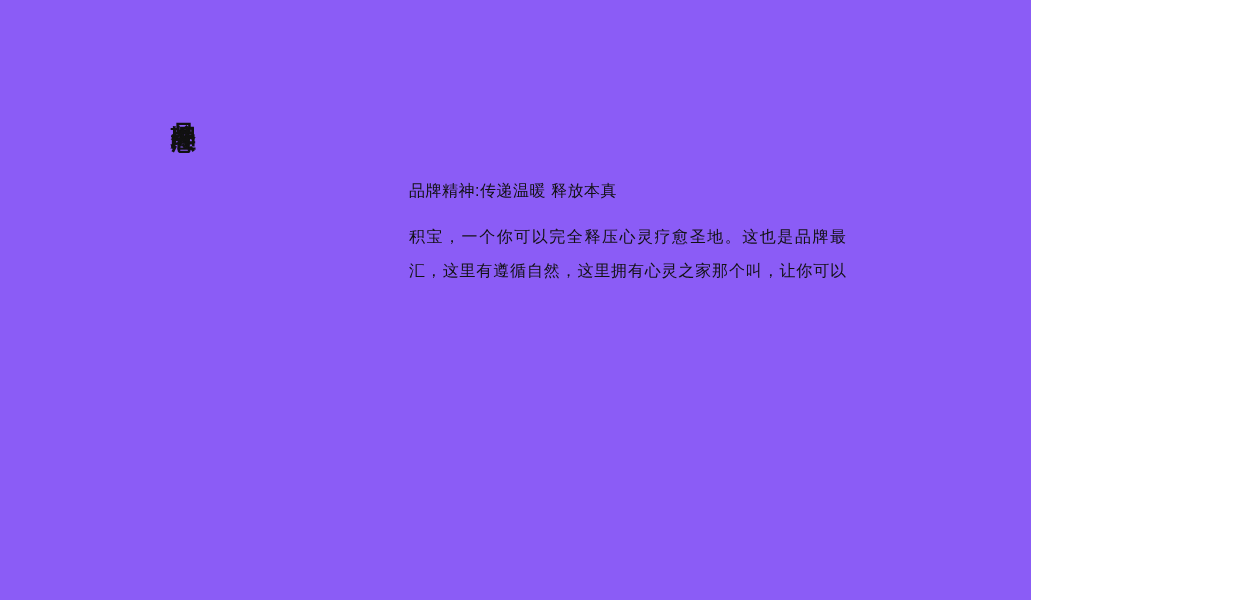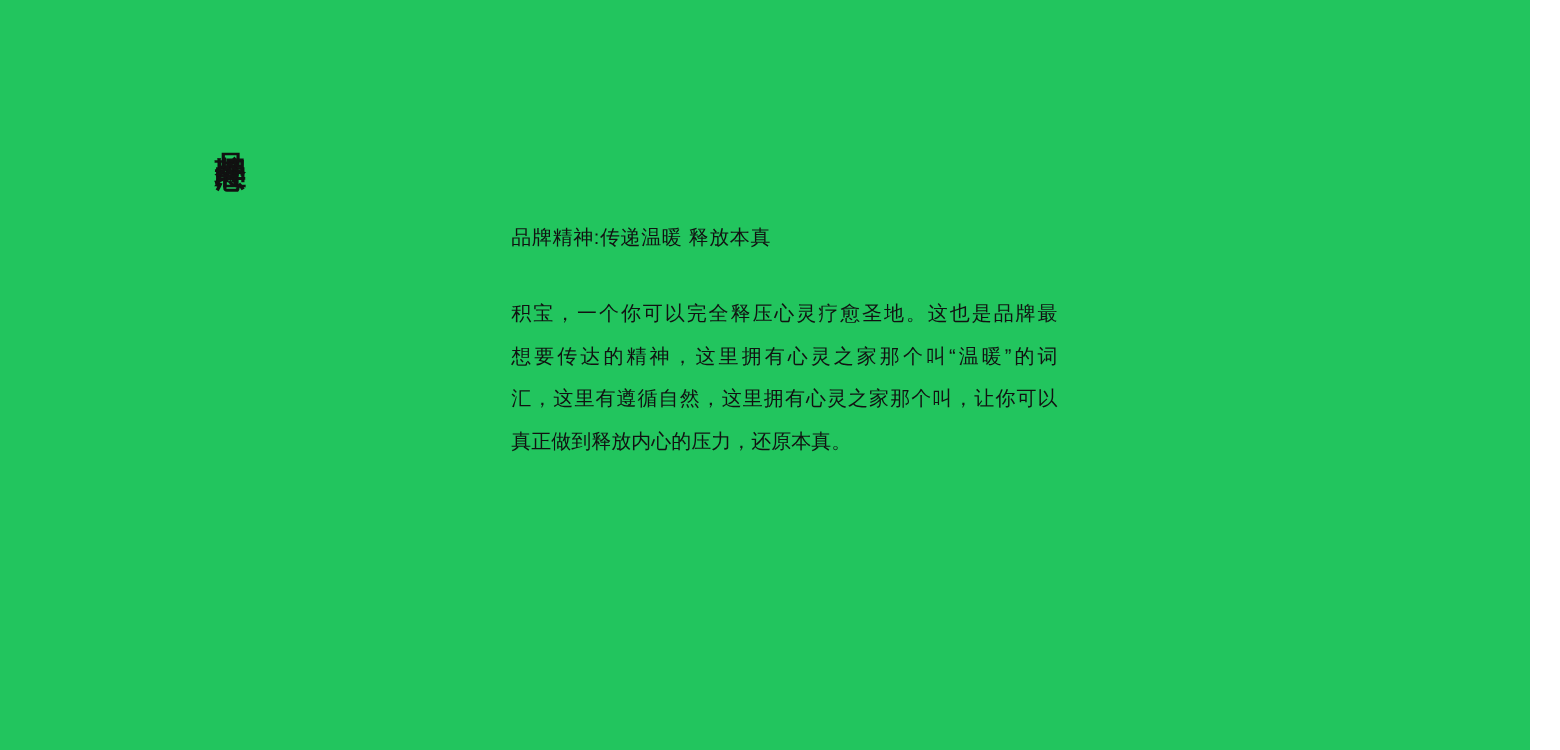--- a/index.html
+++ b/index.html
@@ -2,23 +2,23 @@
 <html><head>
 <meta charset="utf-8">
 <style>
   html, body {
     margin: 0;
     padding: 0;
     background: #ffffff;
   }
   .page {
     position: relative;
-    width: 1224px;
+    width: 1031px;
     height: 600px;
-    background: #22c55e;
+    background: #8b5cf6;
     overflow: hidden;
     font-family: "Liberation Sans", sans-serif;
     color: #111111;
   }
   .vertical-title {
     position: absolute;
     left: 168px;
     top: 102px;
     writing-mode: vertical-rl;
     text-orientation: upright;
@@ -36,21 +36,21 @@
   }
   .section-heading {
     font-size: 16px;
     font-weight: 400;
     letter-spacing: 0.5px;
     line-height: 20px;
     color: #111111;
     white-space: nowrap;
   }
   .brand-paragraph {
-    margin-top: 34px; 
+    margin-top: 19px; 
     width: 437px;
     font-size: 16px;
     line-height: 34px;
     color: #111111;
   }
   .para-line {
     text-align: justify;
     text-align-last: justify;
     white-space: nowrap;
   }
@@ -65,20 +65,18 @@
 <div class="page">
 
   <div class="vertical-title">品牌理念</div>
 
   <div class="content-block">
 
     <div class="section-heading">品牌精神:传递温暖 释放本真</div>
 
     <div class="brand-paragraph">
       <div class="para-line">积宝，一个你可以完全释压心灵疗愈圣地。这也是品牌最</div>
-      <div class="para-line">想要传达的精神，这里拥有心灵之家那个叫“温暖”的词</div>
       <div class="para-line">汇，这里有遵循自然，这里拥有心灵之家那个叫，让你可以</div>
-      <div class="para-line last">真正做到释放内心的压力，还原本真。</div>
     </div>
 
   </div>
 
 </div>
 
 </body></html>

